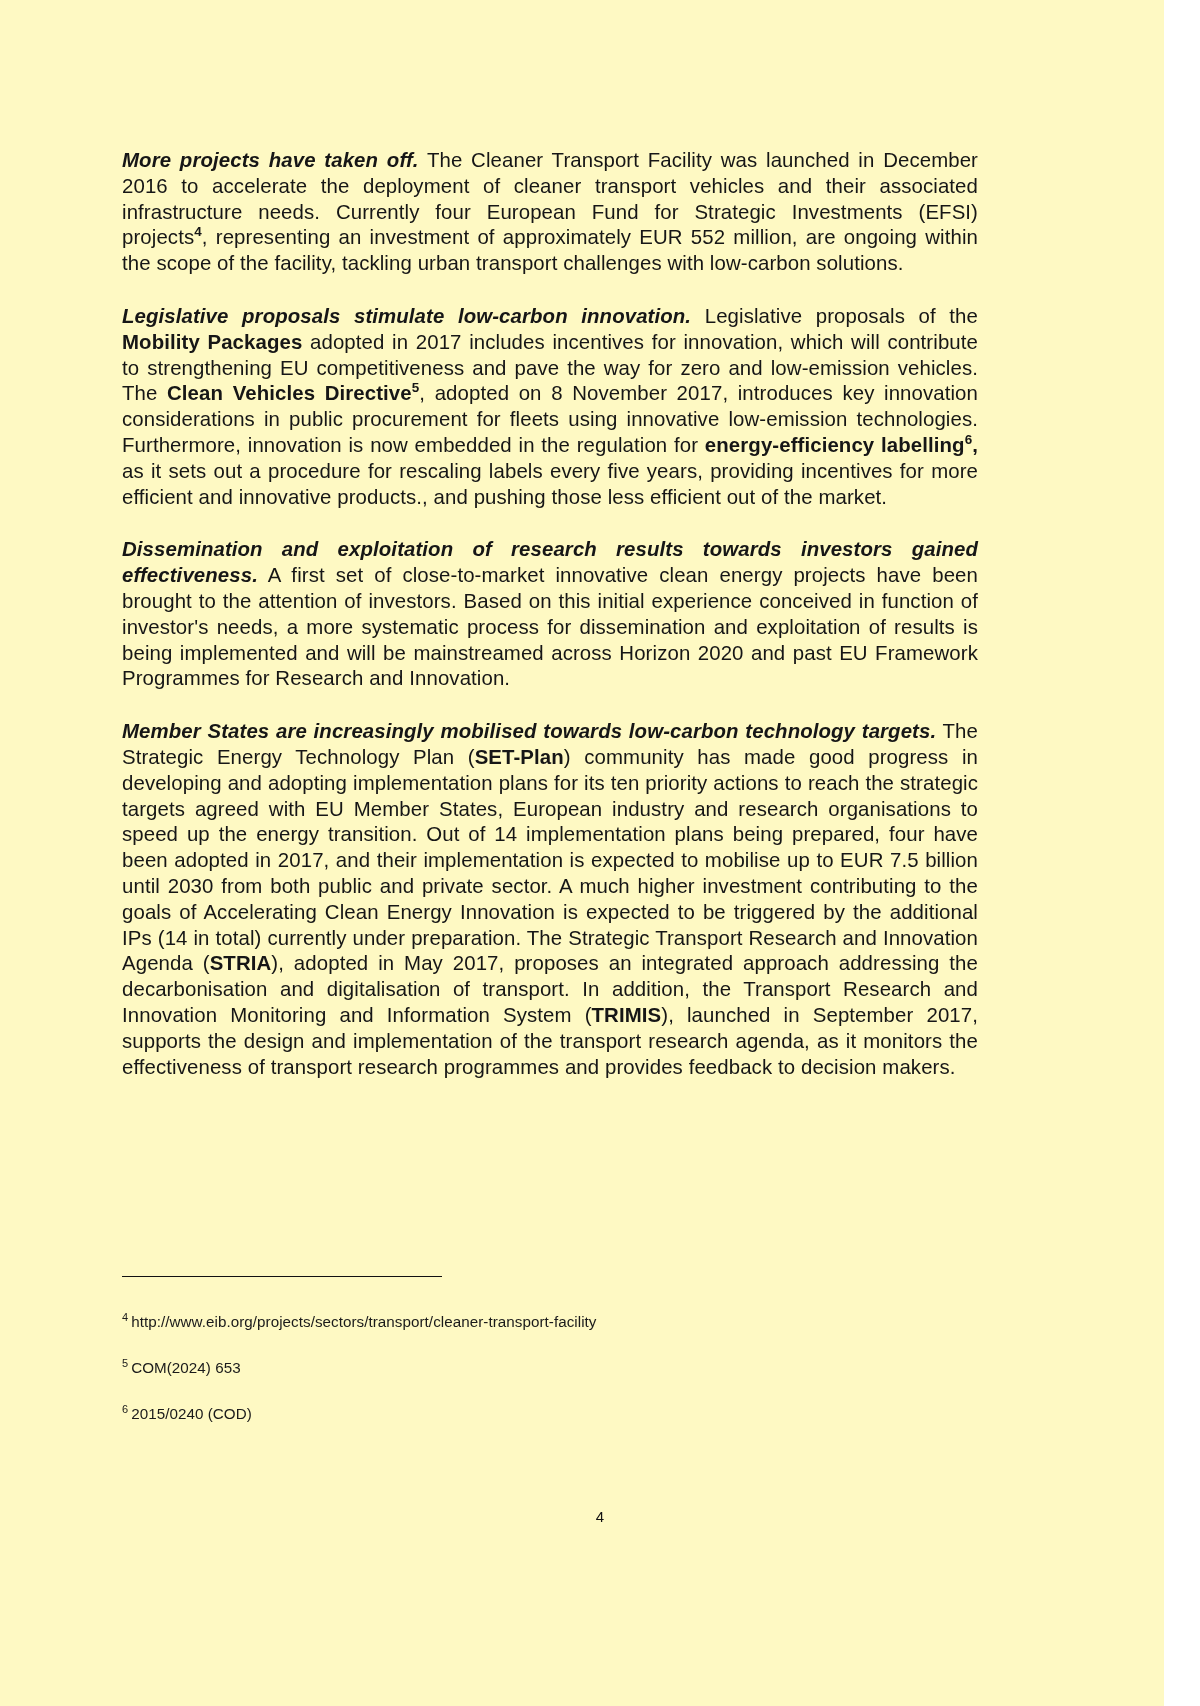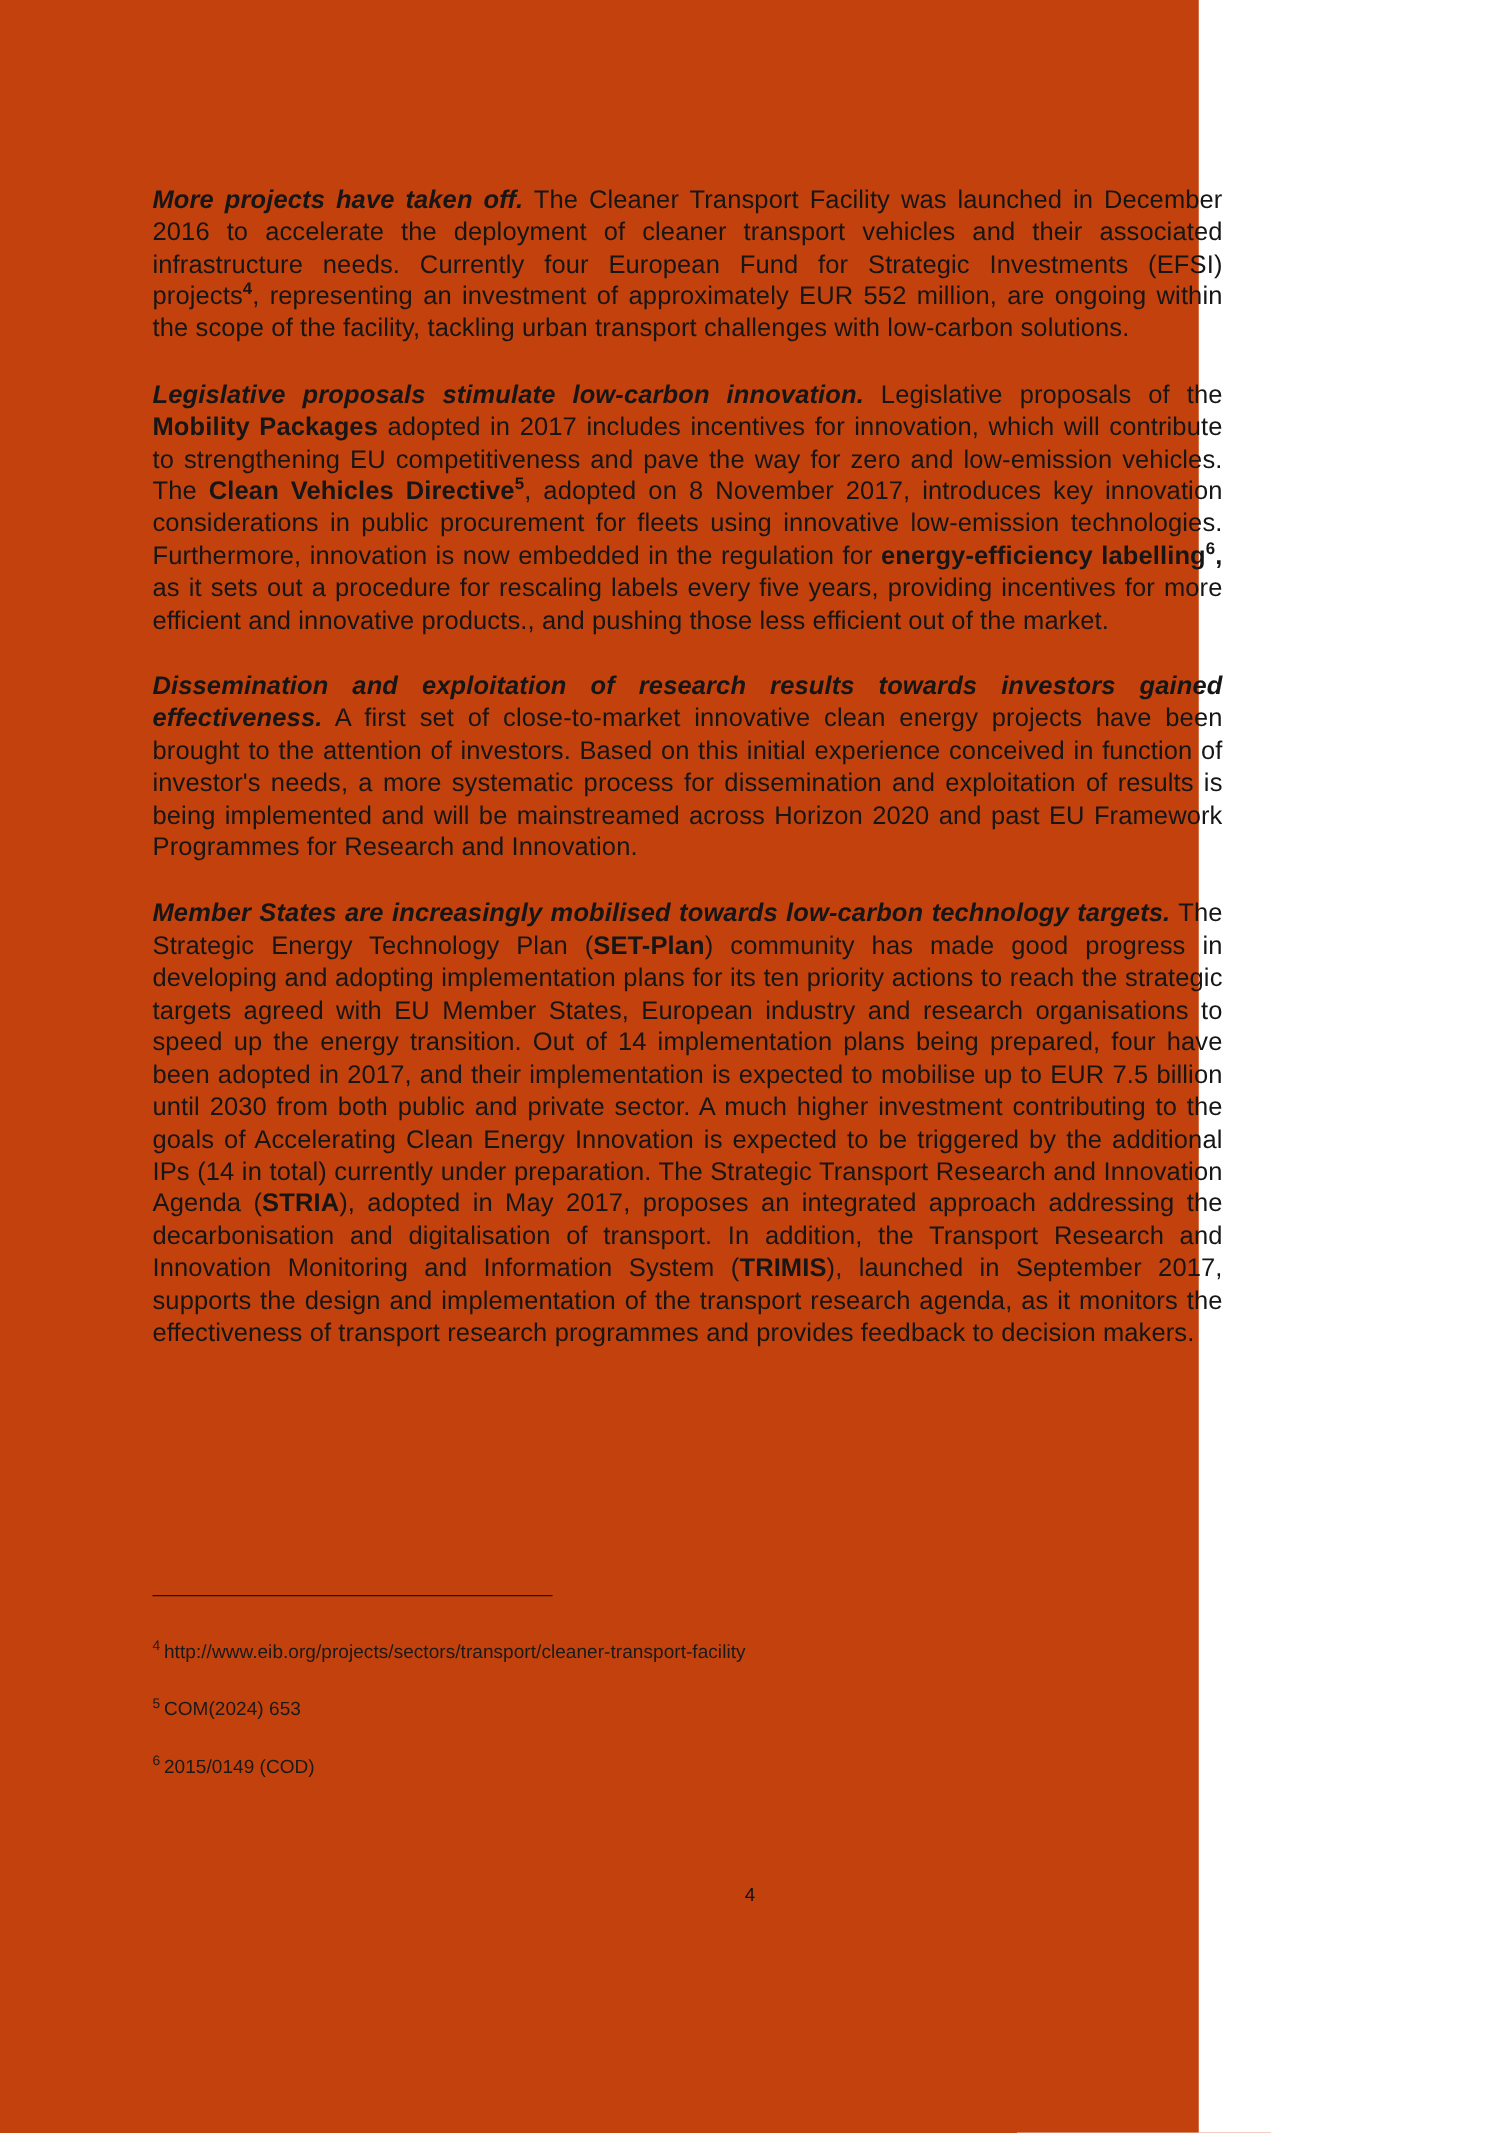--- a/index.html
+++ b/index.html
@@ -12,23 +12,23 @@
     height: 1706px;
     font-family: "Liberation Sans", sans-serif;
     color: #000000;
     position: relative;
     overflow: hidden;
   }
   .page {
     position: absolute;
     left: 0;
     top: 0;
-    width: 959px;
+    width: 1164px;
     height: 1706px;
-    background: #c2410c;
+    background: #fef9c3;
   }
   .content {
     position: absolute;
     left: 122px;
     top: 148px;
     width: 856px;
   }
   p.body-par {
     margin: 0 0 27px 0;
     font-size: 20.4px;
@@ -110,18 +110,18 @@
 
     <p class="body-par"><span class="lead">Member States are increasingly mobilised towards low-carbon technology targets.</span><span> The Strategic Energy Technology Plan (</span><span class="bold">SET-Plan</span><span>) community has made good progress in developing and adopting implementation plans for its ten priority actions to reach the strategic targets agreed with EU Member States, European industry and research organisations to speed up the energy transition. Out of 14 implementation plans being prepared, four have been adopted in 2017, and their implementation is expected to mobilise up to EUR 7.5 billion until 2030 from both public and private sector. A much higher investment contributing to the goals of Accelerating Clean Energy Innovation is expected to be triggered by the additional IPs (14 in total) currently under preparation. The Strategic Transport Research and Innovation Agenda (</span><span class="bold">STRIA</span><span>), adopted in May 2017, proposes an integrated approach addressing the decarbonisation and digitalisation of transport. In addition, the Transport Research and Innovation Monitoring and Information System (</span><span class="bold">TRIMIS</span><span>), launched in September 2017, supports the design and implementation of the transport research agenda, as it monitors the effectiveness of transport research programmes and provides feedback to decision makers.</span></p>
 
   </div>
 
   <div class="footnote-sep"></div>
 
   <div class="footnotes">
     <div class="footnote"><span class="fn-mark">4</span><span>http://www.eib.org/projects/sectors/transport/cleaner-transport-facility</span></div>
     <div class="footnote"><span class="fn-mark">5</span><span>COM(2024) 653</span></div>
-    <div class="footnote"><span class="fn-mark">6</span><span>2015/0149 (COD)</span></div>
+    <div class="footnote"><span class="fn-mark">6</span><span>2015/0240 (COD)</span></div>
   </div>
 
   <div class="page-number">4</div>
 
 </div>
 
 </body></html>

